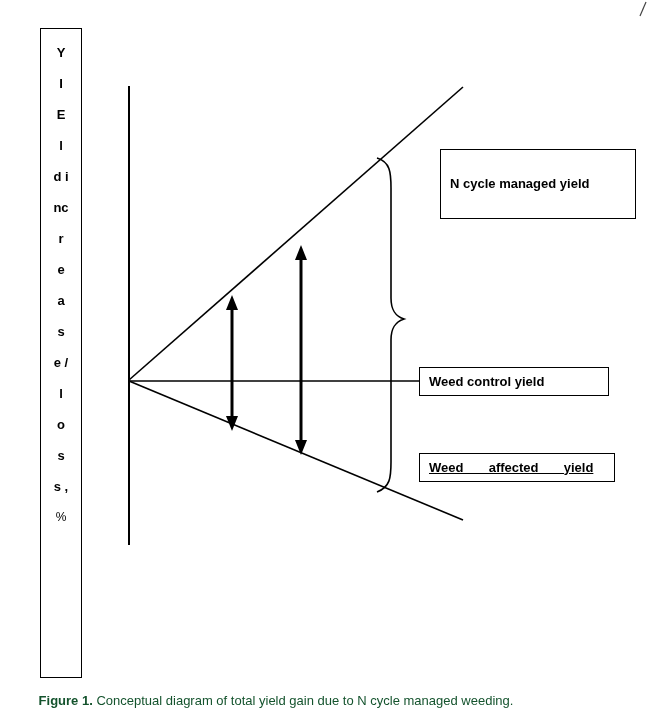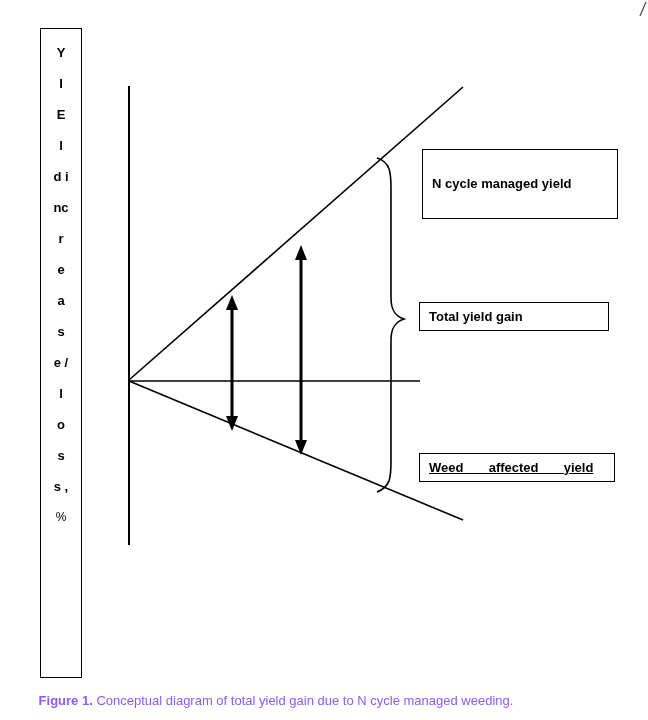--- a/index.html
+++ b/index.html
@@ -26,27 +26,27 @@
     white-space: pre;
   }
   .yaxis-box span:last-child { font-weight: normal; font-size: 12px; }
   svg.diagram { position: absolute; left: 0; top: 0; }
   .label-box {
     position: absolute; border: 1.5px solid #000; background: #fff;
     font-weight: bold; font-size: 13px;
     display: flex; flex-direction: column; justify-content: center;
     padding: 4px 9px; line-height: 30px; white-space: pre;
   }
-  .box1 { left: 422px; top: 149px; width: 196px; height: 70px; }
+  .box1 { left: 440px; top: 149px; width: 196px; height: 70px; }
   .box2 { left: 419px; top: 302px; width: 190px; height: 29px; }
   .box3 { left: 419px; top: 367px; width: 190px; height: 29px; }
   .box4 { left: 419px; top: 453px; width: 196px; height: 29px; word-spacing: 9px; text-decoration: underline; }
   .caption {
     position: absolute; left: 0; top: 693px; width: 540px;
-    text-align: center; font-size: 13px; color: #8b5cf6; padding-left: 12px;
+    text-align: center; font-size: 13px; color: #14532d; padding-left: 12px;
   }
   .caption b { font-weight: bold; }
 </style>
 </head>
 <body>
 
 <div class="stage">
 
   <div class="yaxis-box">
     <span>Y</span>
@@ -97,22 +97,22 @@
              L 391 462
              C 391 478, 390 487, 377 492" fill="none" stroke="#000" stroke-width="1.6"></path>
 
     <line x1="646" y1="2" x2="640" y2="16" stroke="#444" stroke-width="1.2"></line>
   </svg>
 
   <div class="label-box box1">
     <span class="line">N cycle managed yield</span>
   </div>
 
-  <div class="label-box box2">Total yield gain</div>
 
+  <div class="label-box box3">Weed control yield</div>
 
   <div class="label-box box4">Weed  affected  yield</div>
 
   <div class="caption">
     <b>Figure 1.</b><span> Conceptual diagram of total yield gain due to N cycle managed weeding.</span>
   </div>
 
 </div>
 
 </body></html>

